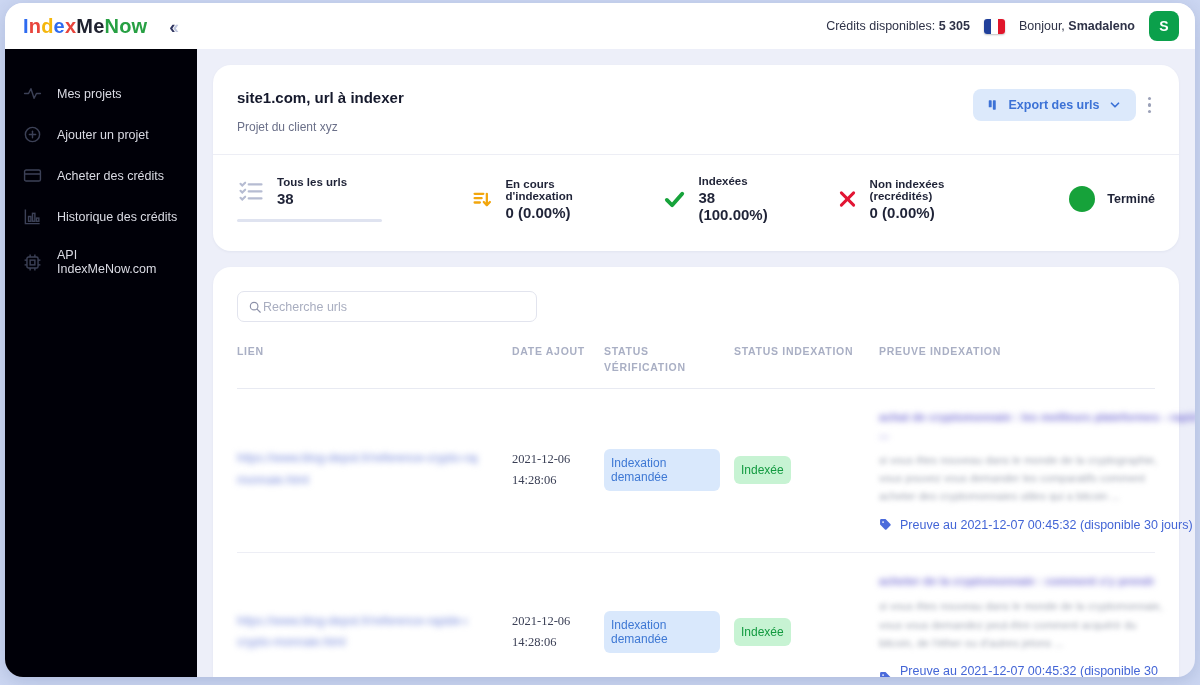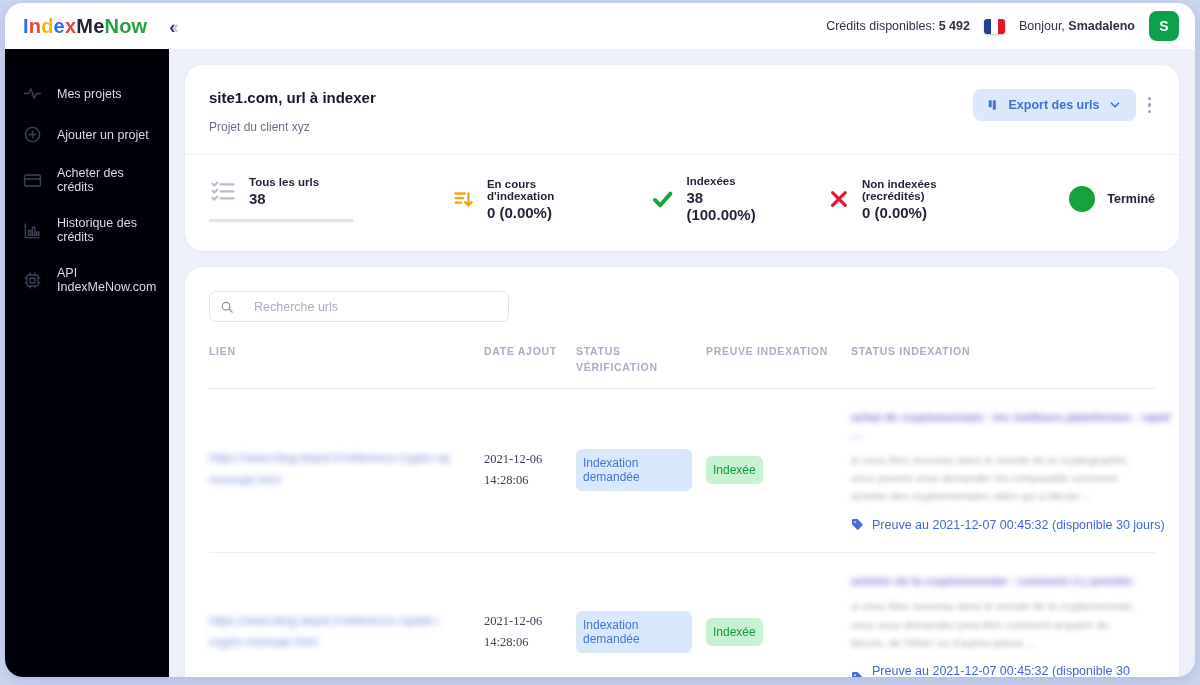--- a/index.html
+++ b/index.html
@@ -45,21 +45,21 @@
   .flag .f-b { background:#21409a; } .flag .f-w { background:#fff; } .flag .f-r { background:#e0162b; }
   .greeting { font-size:12.5px; color:#2e3247; }
   .greeting b { font-weight:700; }
   .avatar {
     width:30px; height:30px; border-radius:8px; background:#0ba04b;
     color:#fff; font-size:14px; font-weight:700;
     display:flex; align-items:center; justify-content:center; cursor:pointer;
   }
   
   .body-row { display:flex; height:calc(100% - 46px); }
-  .sidebar { width:164px; background:#000008; padding-top:26px; flex-shrink:0; }
+  .sidebar { width:192px; background:#000008; padding-top:26px; flex-shrink:0; }
   .side-item {
     display:flex; align-items:center; gap:15px;
     padding:9px 18px; cursor:pointer; margin-bottom:4px;
   }
   .side-item svg { width:19px; height:19px; stroke:#3c4157; fill:none; stroke-width:1.8; flex-shrink:0; }
   .side-item span.lbl { color:#dadbe4; font-size:12.5px; }
   .main { flex:1; padding:16px 16px 0; overflow:hidden; }
   .card {
     background:#fff; border-radius:18px;
     box-shadow:0 1px 3px rgba(25,35,70,.05);
@@ -87,21 +87,21 @@
   .stat .s-value { font-size:15px; font-weight:700; color:#1f2337; }
   .stat-1wrap { display:flex; flex-direction:column; width:232px; }
   .progressbar { height:3px; border-radius:2px; background:#dfe3f0; margin-top:12px; width:145px; }
   .gap-a { width:55px; } .gap-b { width:75px; } .gap-c { width:78px; } .gap-d { width:105px; }
   .done-circle { width:26px; height:26px; border-radius:50%; background:#16a23a; }
   .stat-done .s-label { font-size:12.5px; }
   
   .table-card { margin-top:16px; padding:24px 24px 0; height:500px; }
   .search-box {
     width:300px; height:31px; border:1px solid #e2e4ee; border-radius:7px;
-    display:flex; align-items:center; padding:0 10px; gap:20px; background:#fff;
+    display:flex; align-items:center; padding:0 10px; gap:1px; background:#fff;
   }
   .search-box svg { width:14px; height:14px; stroke:#8b90a8; fill:none; stroke-width:2; }
   .search-box input {
     border:none; outline:none; flex:1; font-size:12.5px;
     font-family:"Liberation Sans", sans-serif; color:#3a3f55;
   }
   .search-box input::placeholder { color:#a9aec0; }
   .tbl { margin-top:22px; }
   .tbl-head {
     display:grid; grid-template-columns:275px 92px 130px 145px 1fr;
@@ -147,21 +147,21 @@
 
   <header class="topbar">
     <div class="logo">
       <span class="lg-blue">I</span><span class="lg-red">n</span><span class="lg-yellow">d</span><span class="lg-blue">e</span><span class="lg-red">x</span><span class="lg-dark">M</span><span class="lg-dark">e</span><span class="lg-green">N</span><span class="lg-green">o</span><span class="lg-green">w</span>
     </div>
     <div class="collapse">
         <span class="c1">‹</span>
         <span class="c2">‹</span>
       </div>
     <div class="topbar-right">
-      <div class="credits"><span>Crédits disponibles: </span><b>5 492</b></div>
+      <div class="credits"><span>Crédits disponibles: </span><b>5 305</b></div>
       <div class="flag">
           <i class="f-b"></i>
           <i class="f-w"></i>
           <i class="f-r"></i>
         </div>
       <div class="greeting"><span>Bonjour, </span><b>Smadaleno</b></div>
       <div class="avatar">S</div>
     </div>
   </header>
 
@@ -317,22 +317,22 @@
               <line x1="15.5" y1="15.5" x2="21" y2="21" stroke-linecap="round"></line>
             </svg>
           <input type="text" placeholder="Recherche urls" style="">
         </div>
 
         <div class="tbl">
           <div class="tbl-head">
             <div class="th">Lien</div>
             <div class="th">Date ajout</div>
             <div class="th">Status vérification</div>
+            <div class="th">Status indexation</div>
             <div class="th">Preuve indexation</div>
-            <div class="th">Status indexation</div>
           </div>
 
           <div class="tr">
             <div class="td link-cell">
               <span class="lk240">https://www.blog-depot.fr/reference-crypto-rapide</span>
               <span class="lk95">monnaie.html</span>
             </div>
             <div class="td date-cell">
               <div>2021-12-06</div>
               <div>14:28:06</div>

